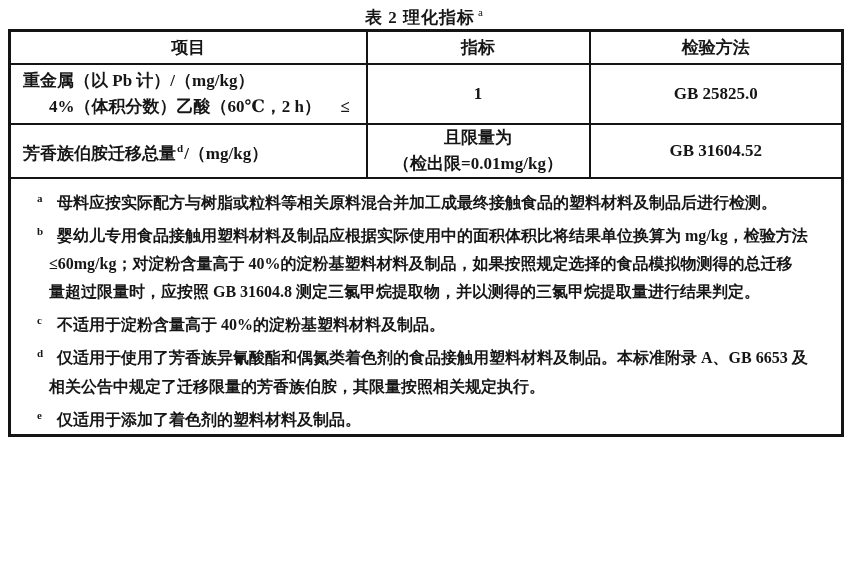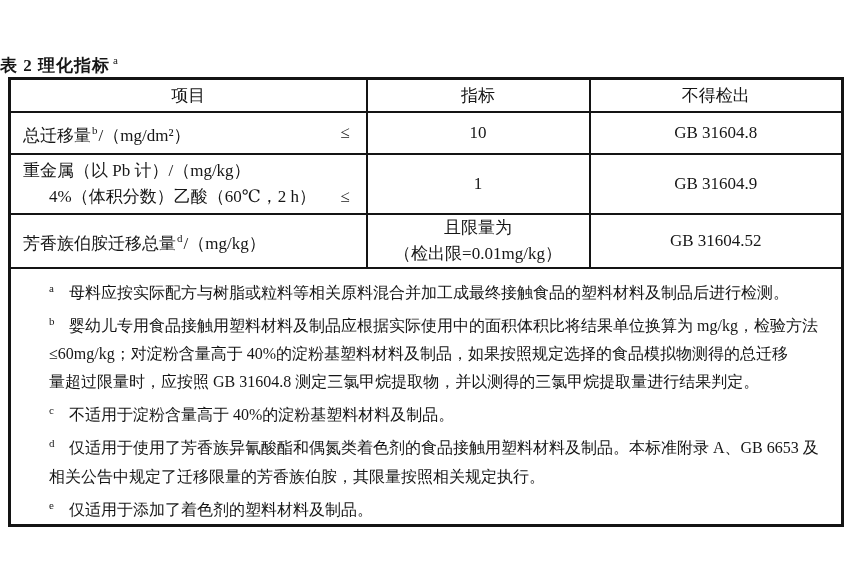--- a/index.html
+++ b/index.html
@@ -10,43 +10,43 @@
     font-family: "Liberation Serif", "DejaVu Serif", serif;
     color: #161616;
   }
   .page {
     position: relative;
     width: 849px; height: 562px;
     background: #ffffff;
     overflow: hidden;
   }
   .doc-title {
+    text-align: center;
     padding-top: 6px;
     height: 29px;
     font-size: 17px;
     font-weight: bold;
     letter-spacing: 1px;
-    margin-top: 48px;
   }
   .doc-title sup {
     font-size: 11px;
     font-weight: normal;
     margin-left: 3px;
   }
   table.spec {
     border-collapse: collapse;
     table-layout: fixed;
     margin-left: 8px;
     width: 833px;
     border: 3px solid #141414;
   }
   .spec th, .spec td {
     border: 2px solid #141414;
     font-size: 17px;
-    font-weight: normal;
+    font-weight: bold;
     vertical-align: middle;
     padding: 0;
   }
   .col-item   { width: 357px; }
   .col-ind    { width: 223px; }
   .col-method { width: 253px; }
 
   tr.hdr       { height: 33px; }
   tr.r-single  { height: 42px; }
   tr.r-double  { height: 60px; }
@@ -67,21 +67,21 @@
   .iline2 { padding-left: 26px; }
   .leq { font-size: 17px; }
 
   .indcell div { line-height: 26px; }
 
   td.footcell {
     vertical-align: top;
     padding: 5px 10px 0 0;
   }
   .fn-line {
-    padding-left: 38px;
+    padding-left: 26px;
     line-height: 28px;
     font-size: 16px;
     white-space: nowrap;
   }
   .fn-marker {
     font-size: 11px;
     vertical-align: super;
     display: inline-block;
     width: 20px;
   }
@@ -100,51 +100,39 @@
     <colgroup>
       <col class="col-item">
         <col class="col-ind">
         <col class="col-method">
     </colgroup>
 
     <tbody>
         <tr class="hdr">
       <th class="c">项目</th>
       <th class="c">指标</th>
-      <th class="c">不得检出</th>
+      <th class="c">检验方法</th>
     </tr>
 
-    <tr class="r-single">
-      <td class="itemcell">
-        <div class="iline">
-          <span class="itext"><span>总迁移量</span><sup>b</sup><span>/（mg/dm²）</span></span>
-          <span class="leq">≤</span>
-        </div>
-      </td>
-      <td class="c indcell">
-        <div>10</div>
-      </td>
-      <td class="c">GB 31604.8</td>
-    </tr>
 
 
     <tr class="r-double">
       <td class="itemcell">
         <div class="iline">
           <span class="itext">重金属（以 Pb 计）/（mg/kg）</span>
         </div>
         <div class="iline iline2">
           <span class="itext">4%（体积分数）乙酸（60℃，2 h）</span>
           <span class="leq">≤</span>
         </div>
       </td>
       <td class="c indcell">
         <div>1</div>
       </td>
-      <td class="c">GB 31604.9</td>
+      <td class="c">GB 25825.0</td>
     </tr>
 
     <tr class="r-mid">
       <td class="itemcell">
         <div class="iline">
           <span class="itext"><span>芳香族伯胺迁移总量</span><sup>d</sup><span>/（mg/kg）</span></span>
         </div>
       </td>
       <td class="c indcell">
         <div>且限量为</div>

